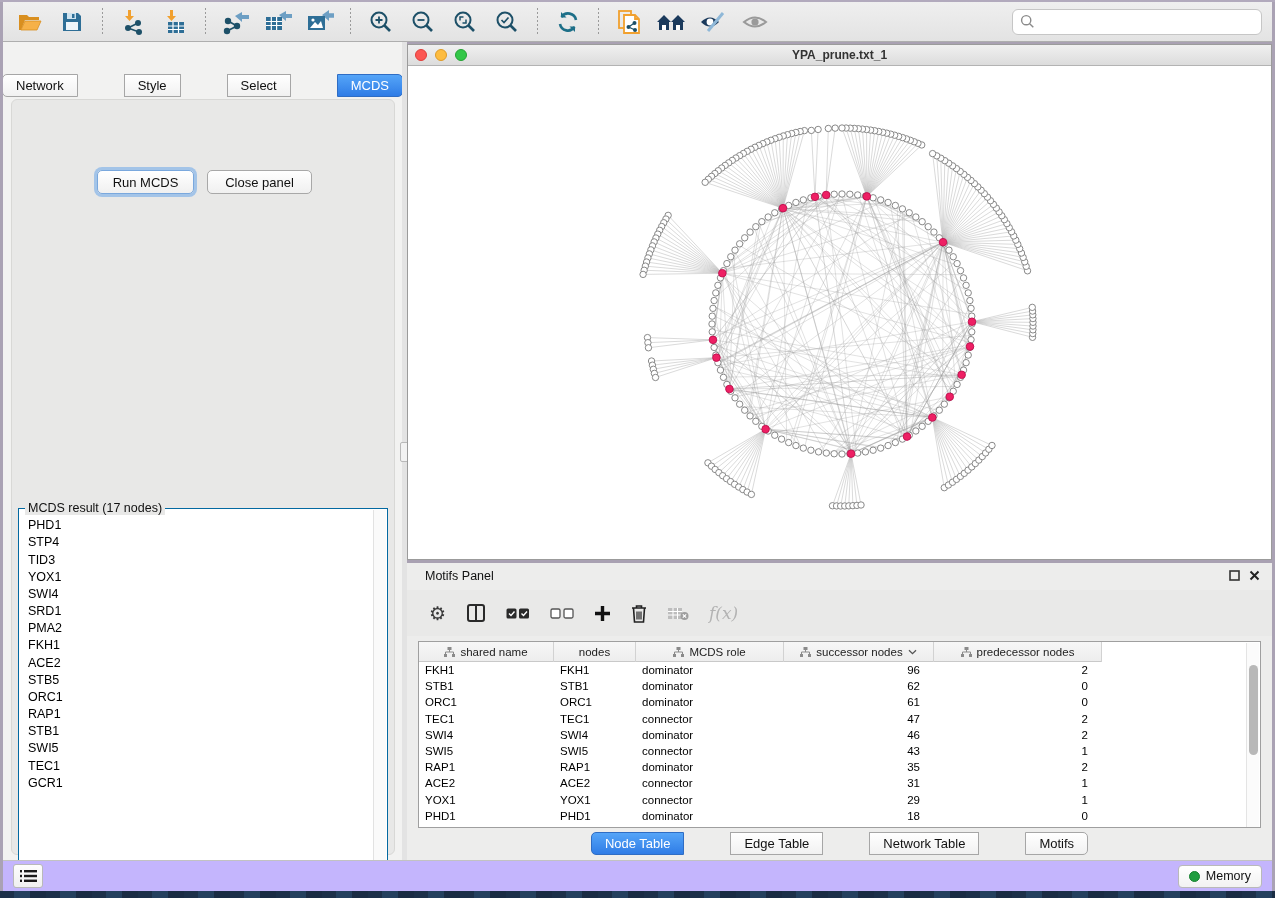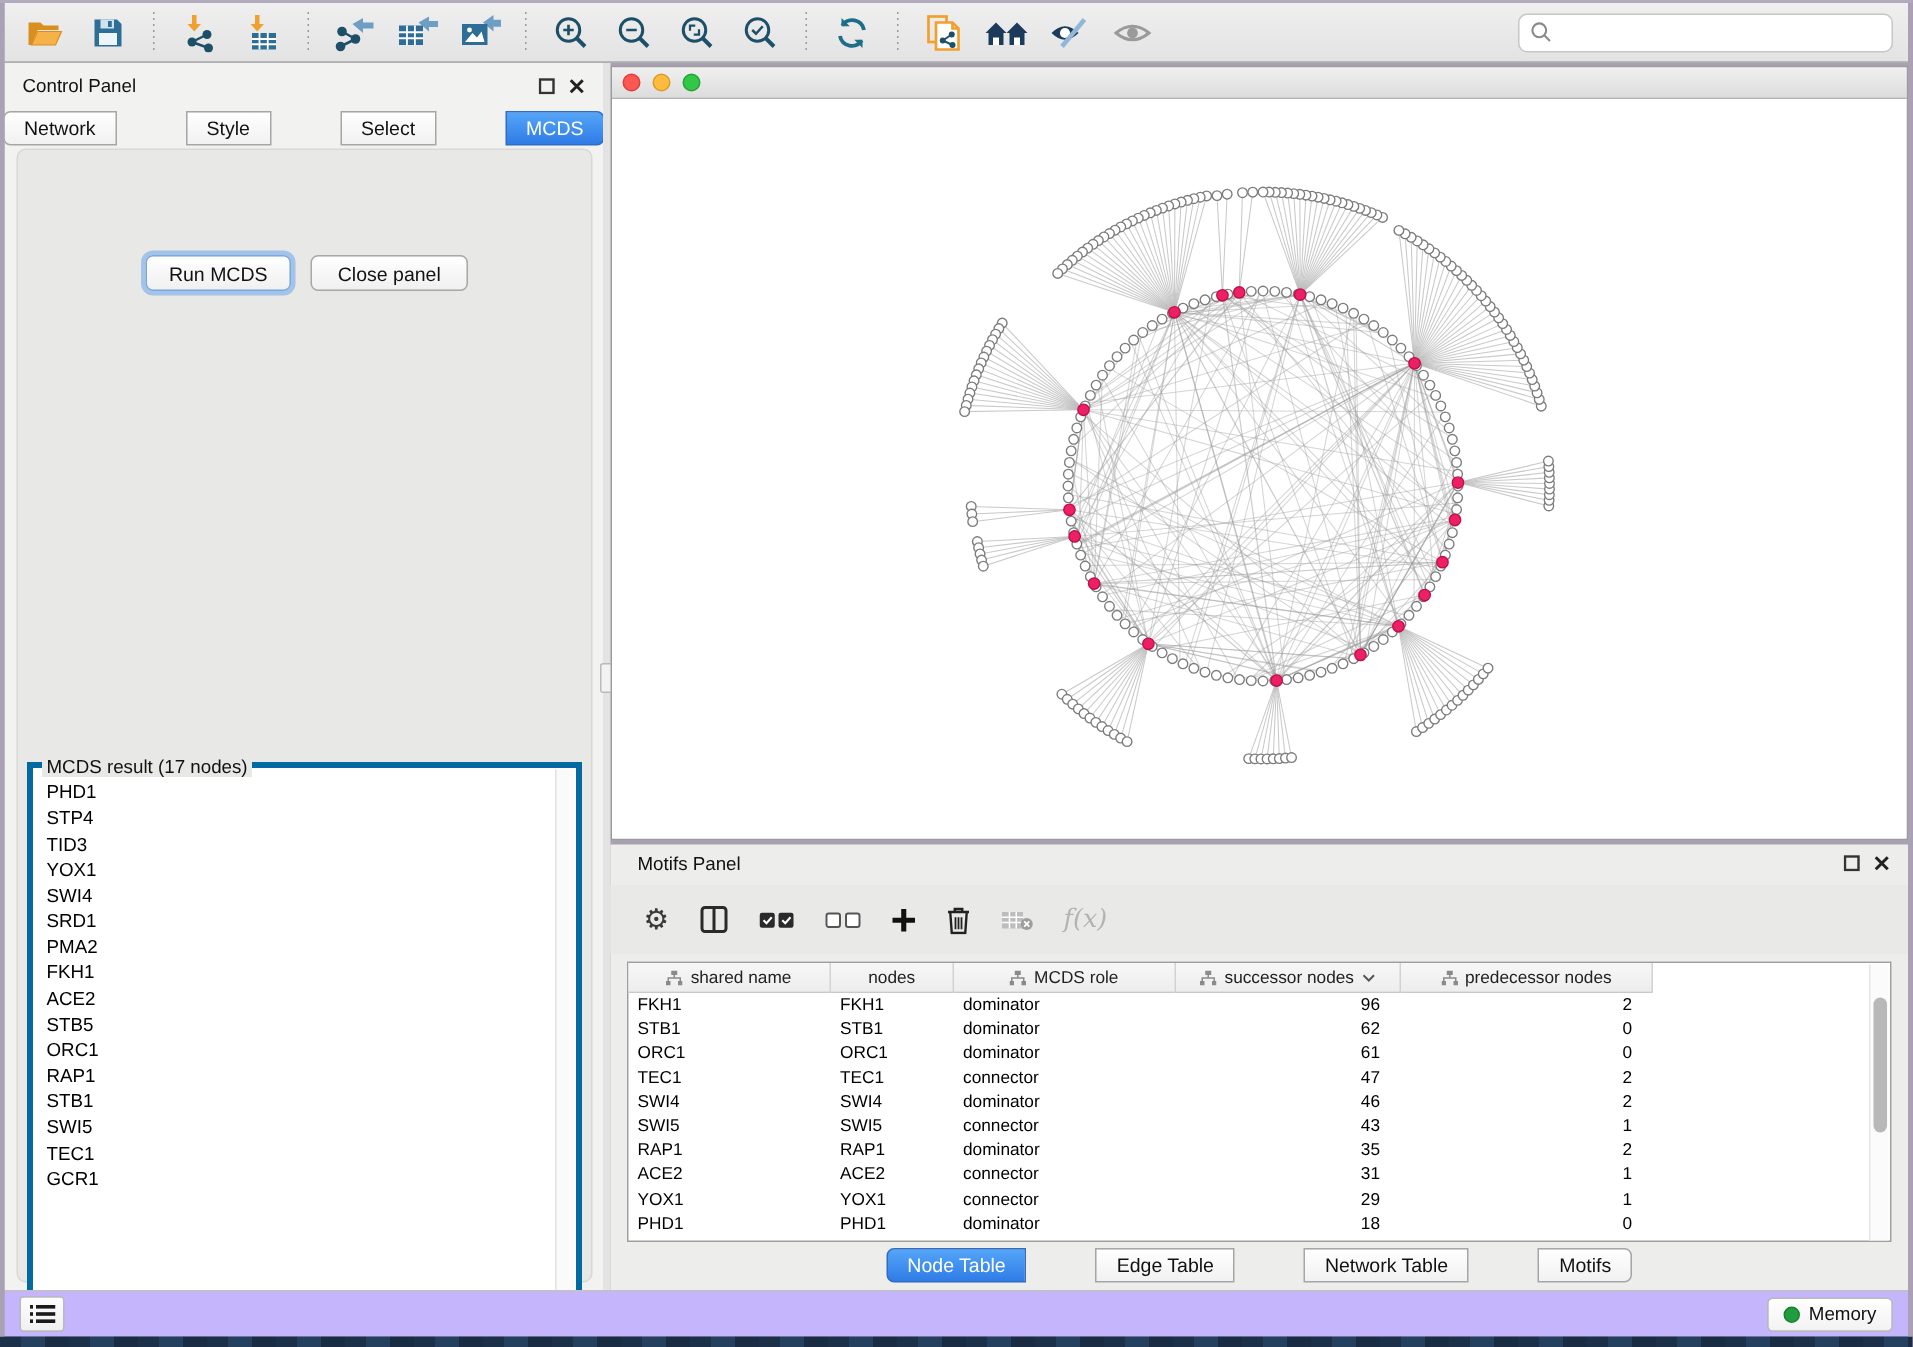--- a/index.html
+++ b/index.html
@@ -47,21 +47,21 @@
     border:1px solid #b5b5b5; border-radius:5px; display:flex; align-items:center; padding-left:10px; font-size:12.5px; }
   #criterion .stepper { margin-left:auto; width:20px; height:23px; background:linear-gradient(#6cb1f9,#2f7ce6);
     border-radius:0 4px 4px 0; display:flex; flex-direction:column; align-items:center; justify-content:center; gap:2px; }
   .car-up { width:0; height:0; border-left:3.5px solid transparent; border-right:3.5px solid transparent; border-bottom:4px solid #fff; }
   .car-dn { width:0; height:0; border-left:3.5px solid transparent; border-right:3.5px solid transparent; border-top:4px solid #fff; }
   .cp-btn { position:absolute; top:70px; height:24px; background:linear-gradient(#ffffff,#f0f0f0);
     border:1px solid #a8a8a8; border-radius:5px; font-size:13px; display:flex; align-items:center; justify-content:center; color:#111; }
   #run-btn { left:85px; width:97px; box-shadow:0 0 0 3px rgba(106,166,233,.55); border-color:#7aa8dd; }
   #close-btn { left:195px; width:105px; }
   #result-box { position:absolute; left:6px; top:408px; width:370px; height:366px;
-    background:#fff; border:4px solid #0369a1; }
+    background:#fff; border:1px solid #0369a1; }
   #result-legend { position:absolute; left:6px; top:-8px; background:#e8e8e7; padding:0 3px; font-size:12.5px; color:#111; }
   #result-list { position:absolute; left:1px; top:8px; width:352px; height:352px; overflow:hidden; }
   #result-list .item { padding:1.2px 8px; font-size:12.5px; line-height:14.8px; color:#000; }
   #result-scroll { position:absolute; right:1px; top:1px; width:13px; height:358px; background:#fafafa; border-left:1px solid #e2e2e2; }
 
   
   #divider { left:402px; top:42px; width:5px; height:818px; background:#e3e3e3; }
   #div-grip { position:absolute; left:-2px; top:400px; width:9px; height:20px; background:#f2f2f2;
     border:1px solid #b9b9b9; border-radius:2px; }
 
@@ -244,31 +244,20 @@
     <div id="search-wrap">
       <svg width="15" height="15" viewBox="0 0 15 15">
           <circle cx="6.2" cy="6.2" r="4.6" fill="none" stroke="#8a8a8a" stroke-width="1.4"></circle>
           <path d="M9.7 9.7l3.6 3.6" stroke="#8a8a8a" stroke-width="1.4"></path>
         </svg>
       <input type="text" placeholder="" style="">
     </div>
   </div>
 
   <div id="control-panel" class="abs">
-    <div id="cp-header">
-      <span id="cp-title">Control Panel</span>
-      <span class="win-icons">
-        <svg width="11" height="11" viewBox="0 0 11 11">
-            <rect x="1" y="1" width="9" height="9" fill="none" stroke="#333" stroke-width="1.6"></rect>
-          </svg>
-        <svg width="11" height="11" viewBox="0 0 11 11">
-            <path d="M1.5 1.5l8 8M9.5 1.5l-8 8" stroke="#222" stroke-width="2"></path>
-          </svg>
-      </span>
-    </div>
     <div id="cp-tabs">
       <span class="seg" id="cp-seg">
           <span class="tab">Network</span>
           <span class="tab">Style</span>
           <span class="tab">Select</span>
           <span class="tab active">MCDS</span>
         </span>
     </div>
     <div id="cp-content">
       <div id="run-btn" class="cp-btn">
@@ -304,20 +293,21 @@
 
   <div id="divider" class="abs">
     <div id="div-grip"></div>
   </div>
 
   <div id="net-window" class="abs">
     <div id="net-titlebar">
       <span id="light-red" class="light"></span>
       <span id="light-yellow" class="light"></span>
       <span id="light-green" class="light"></span>
+      <span id="net-title">YPA_prune.txt_1</span>
     </div>
     <svg id="net-canvas" viewBox="0 0 863 493">
         <line x1="314.33436905118276" y1="207.20495329639436" x2="563.6485999174104" y2="248.44800861310844" stroke="#9a9a9a" stroke-opacity="0.42" stroke-width="0.7"></line>
         <line x1="314.33436905118276" y1="207.20495329639436" x2="554.2729816246346" y2="208.6602605284511" stroke="#9a9a9a" stroke-opacity="0.42" stroke-width="0.7"></line>
         <line x1="314.33436905118276" y1="207.20495329639436" x2="562.6340085944677" y2="276.79605897305106" stroke="#9a9a9a" stroke-opacity="0.42" stroke-width="0.7"></line>
         <line x1="314.33436905118276" y1="207.20495329639436" x2="393.07400678667375" y2="381.3898824033104" stroke="#9a9a9a" stroke-opacity="0.42" stroke-width="0.7"></line>
         <line x1="314.33436905118276" y1="207.20495329639436" x2="305.1783624100409" y2="275.4638394587568" stroke="#9a9a9a" stroke-opacity="0.42" stroke-width="0.7"></line>
         <line x1="314.33436905118276" y1="207.20495329639436" x2="326.24058721529576" y2="185.28199015171194" stroke="#9a9a9a" stroke-opacity="0.42" stroke-width="0.7"></line>
         <line x1="314.33436905118276" y1="207.20495329639436" x2="306.9149946001829" y2="230.6248031508727" stroke="#9a9a9a" stroke-opacity="0.42" stroke-width="0.7"></line>
         <line x1="314.33436905118276" y1="207.20495329639436" x2="442.2237552468385" y2="128.26037671690233" stroke="#9a9a9a" stroke-opacity="0.42" stroke-width="0.7"></line>

